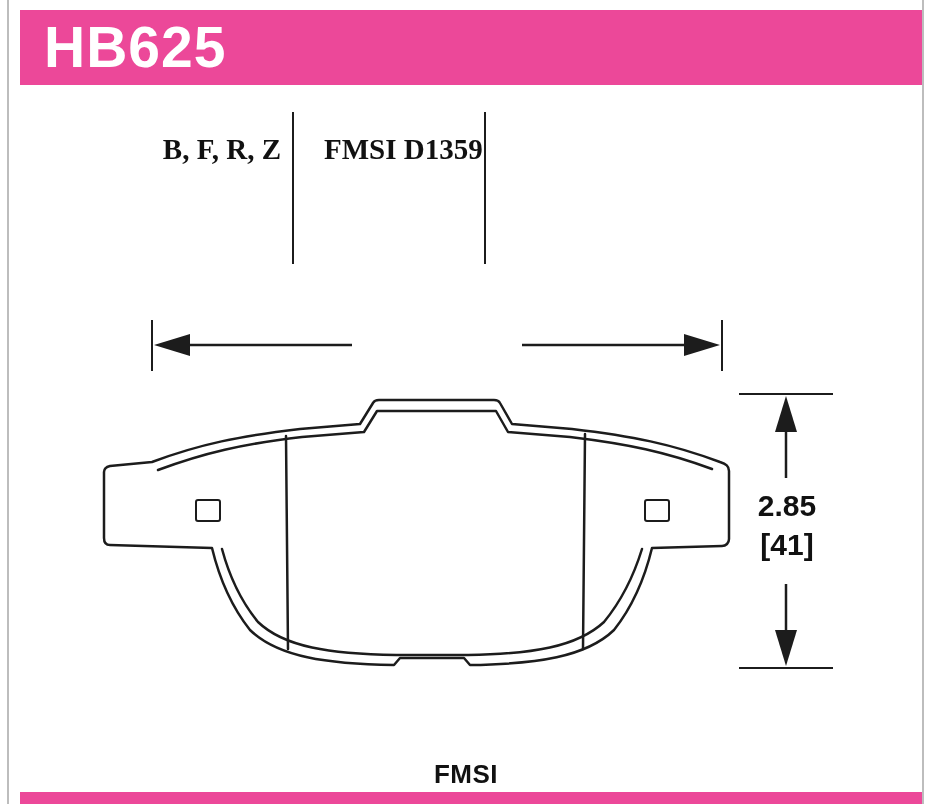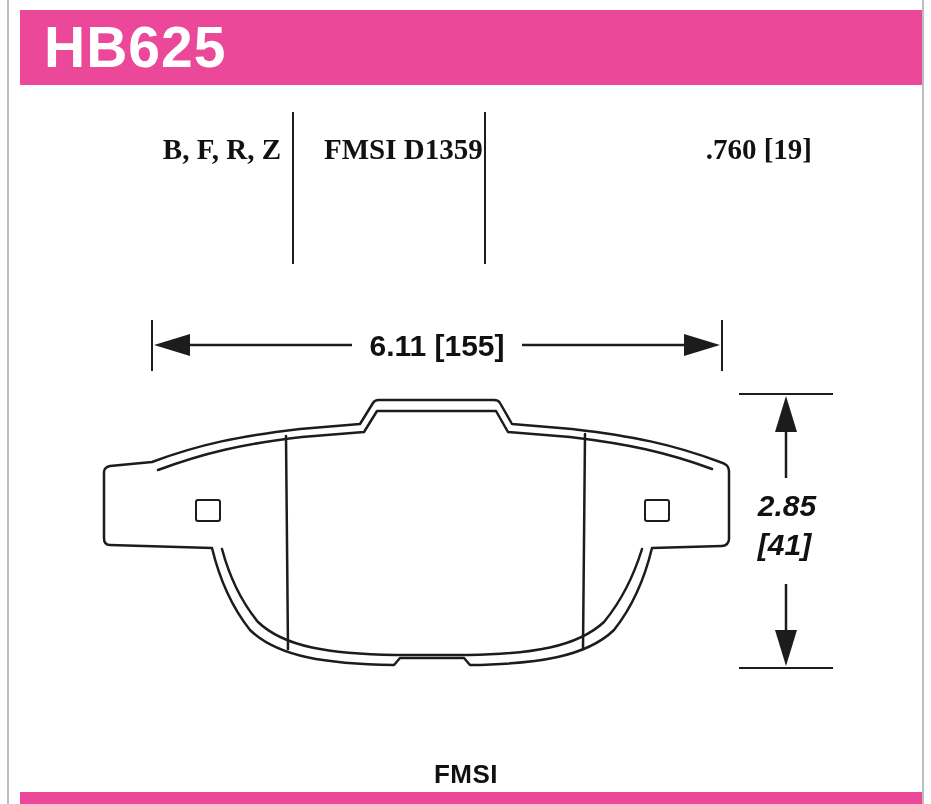--- a/index.html
+++ b/index.html
@@ -19,42 +19,41 @@
   }
   .spec {
     position:absolute; top:133px; font-weight:700; font-size:29px;
     line-height:32px; white-space:nowrap; color:#111;font-family:Liberation Serif, serif;
   }
   .spec.compounds { left:80px; width:201px; text-align:right; }
   .spec.fmsi { left:304px;margin-left:20px; }
   .spec.thickness { left:600px; width:212px; text-align:right; }
   .dim-label { position:absolute; font-weight:700; font-size:30px; color:#111; }
   .width-label { left:437px; top:329px; transform:translateX(-50%); white-space:nowrap; }
-  .height-label { left:787px; top:486px; transform:translateX(-50%); line-height:39px;font-style:italic; }
+  .height-label { left:787px; top:486px; transform:translateX(-50%); text-align:center; line-height:39px; }
   .vehicle-label {
     position:absolute; left:466px; top:759px; transform:translateX(-50%);
     font-weight:700; font-size:26px; letter-spacing:0.5px;
   }
   svg.lineart { position:absolute; left:0; top:0; pointer-events:none; }
 </style>
 </head>
 <body>
 
 <div class="page">
 
   <div class="edge left"></div>
   <div class="edge right"></div>
 
   <div class="bar top">
     <div class="part-number">HB625</div>
   </div>
 
   <div class="spec compounds">B, F, R, Z</div>
   <div class="spec fmsi">FMSI D1359</div>
-  <div class="spec thickness">.760 [19]</div>
 
   <svg class="lineart" width="931" height="804" viewBox="0 0 931 804">
 
     <g stroke="#1c1c1c" stroke-width="2">
       <line x1="293" y1="112" x2="293" y2="264"></line>
       <line x1="485" y1="112" x2="485" y2="264"></line>
     </g>
 
     <g stroke="#1c1c1c" stroke-width="2.5" fill="#1c1c1c">
       <line x1="152" y1="320" x2="152" y2="371" stroke-width="2"></line>
@@ -110,21 +109,20 @@
     <g stroke="#1c1c1c" stroke-width="2.5" fill="#1c1c1c">
       <line x1="739" y1="394" x2="833" y2="394" stroke-width="2"></line>
       <line x1="739" y1="668" x2="833" y2="668" stroke-width="2"></line>
       <line x1="786" y1="428" x2="786" y2="478"></line>
       <line x1="786" y1="584" x2="786" y2="634"></line>
       <polygon points="786,396 775,432 797,432" stroke="none"></polygon>
       <polygon points="786,666 775,630 797,630" stroke="none"></polygon>
     </g>
   </svg>
 
-  <div class="dim-label width-label">6.11 [155]</div>
 
   <div class="dim-label height-label">
     <div>2.85</div>
     <div>[41]</div>
   </div>
 
   <div class="vehicle-label">FMSI</div>
 
   <div class="bar bottom"></div>
 

